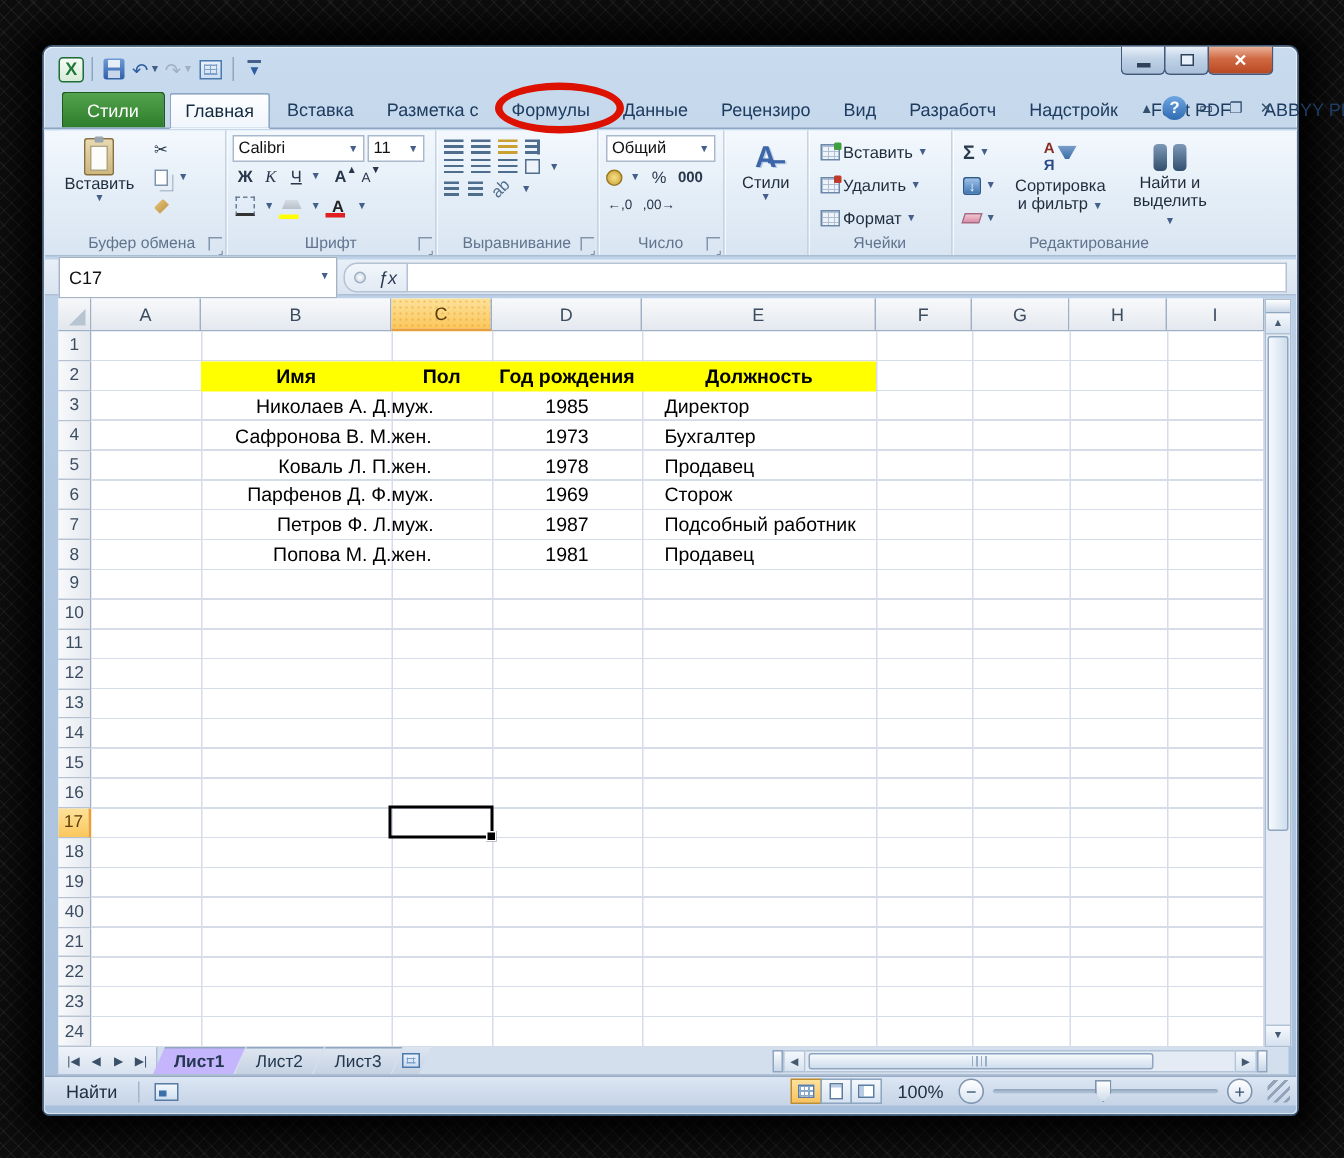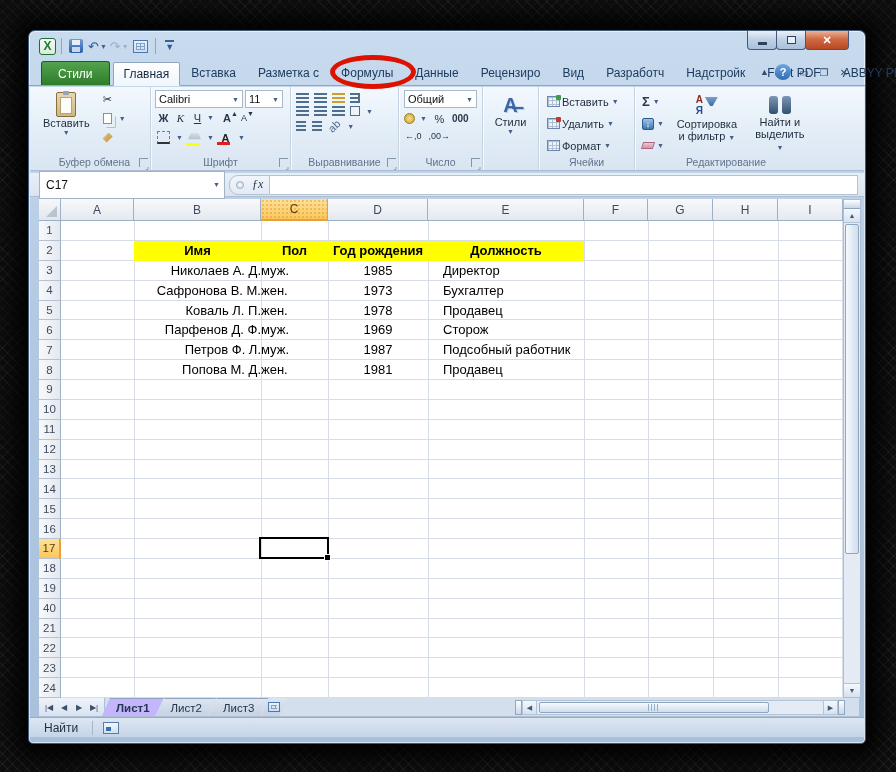--- a/index.html
+++ b/index.html
@@ -115,21 +115,21 @@
 
   
   .fbar { position:absolute; left:1px; right:1px; top:142px; height:24px; background:linear-gradient(#e8eff7,#dae4f0);
     border-bottom:1px solid #aebfd4; display:flex; align-items:center; padding-left:9px; }
   .namebox { width:186px; height:28px; background:#fff; border:1px solid #a4b4c8; font-size:12px; color:#111;
     display:flex; align-items:center; padding-left:6px; position:relative; }
   .namebox .nb-caret { position:absolute; right:4px; font-size:7px; color:#44608a; }
   .fx-zone { display:flex; align-items:center; height:20px; background:linear-gradient(#f2f6fb,#e2eaf4);
     border:1px solid #b4c2d4; border-radius:9px 0 0 9px; margin-left:4px; padding:0 6px; gap:8px; }
   .fx-dot { width:8px; height:8px; border-radius:50%; background:radial-gradient(#fff,#c2cede); border:1px solid #9fb0c4; }
-  .fx-lbl { font-size:12px; font-style:italic; font-family:Liberation Serif, serif; color:#2a3a50; }
+  .fx-lbl { font-size:12px; font-style:italic; font-family:Liberation Sans, sans-serif; color:#2a3a50; }
   .ffield { flex:1; height:20px; background:#fff; border:1px solid #b4c2d4; border-left:none; margin-right:6px; font-size:12px; }
 
   
   .sheet { position:absolute; left:10px; top:168px; width:822px; height:499px; background:#fff; }
   .corner { position:absolute; left:0; top:0; width:22px; height:22px; background:linear-gradient(#f6f7f9,#e2e7ed);
     border-right:1px solid #9eb0c6; border-bottom:1px solid #9eb0c6; }
   .corner::after { content:""; position:absolute; right:3px; bottom:3px; border-left:11px solid transparent; border-bottom:11px solid #b8c4d2; }
   .colheads { position:absolute; left:22px; top:0; height:22px; display:flex; }
   .ch { height:22px; border-right:1px solid #9eb0c6; border-bottom:1px solid #9eb0c6; background:linear-gradient(#f8f9fb,#e4e9ef);
     font-size:12px; color:#3c4c60; display:flex; align-items:center; justify-content:center; }
@@ -594,16 +594,36 @@
       </div>
       <div class="hs-btn">▶</div>
       <div class="hs-split"></div>
     </div>
   </div>
 
   <div class="statusbar">
     <span class="st-ready">Найти</span>
     <span class="st-sep"></span>
     <span class="macro-ic"></span>
+    <div class="st-right">
+      <div class="viewbtns">
+        <span class="vb active">
+            <span class="vb-g1"></span>
+          </span>
+        <span class="vb">
+            <span class="vb-g2"></span>
+          </span>
+        <span class="vb">
+            <span class="vb-g3"></span>
+          </span>
+      </div>
+      <span class="zoom-lbl">100%</span>
+      <span class="zbtn">−</span>
+      <span class="ztrack">
+          <span class="zthumb"></span>
+        </span>
+      <span class="zbtn">+</span>
+      <span class="grip"></span>
+    </div>
   </div>
 </div>
 
 <div class="annot" style="border-color: rgb(221, 17, 0);"></div>
 
 </body></html>

